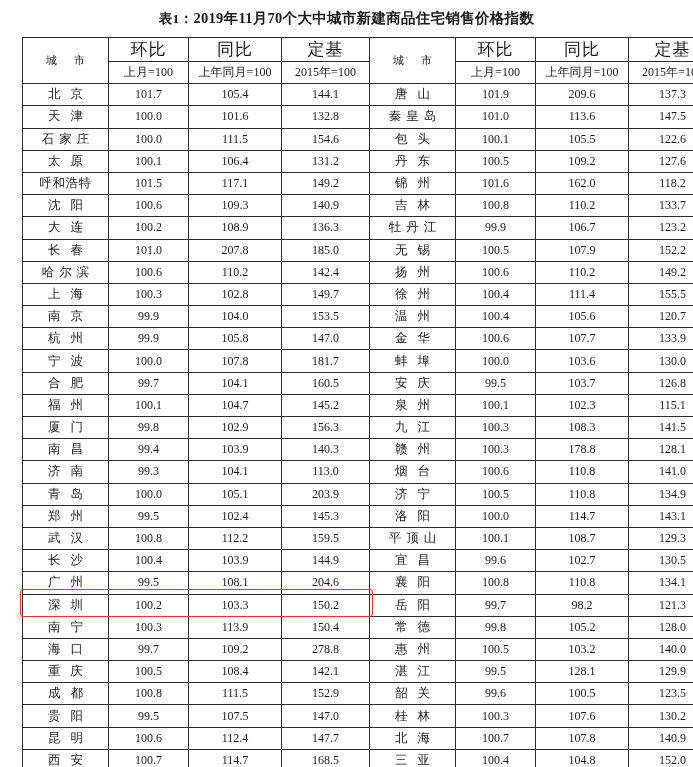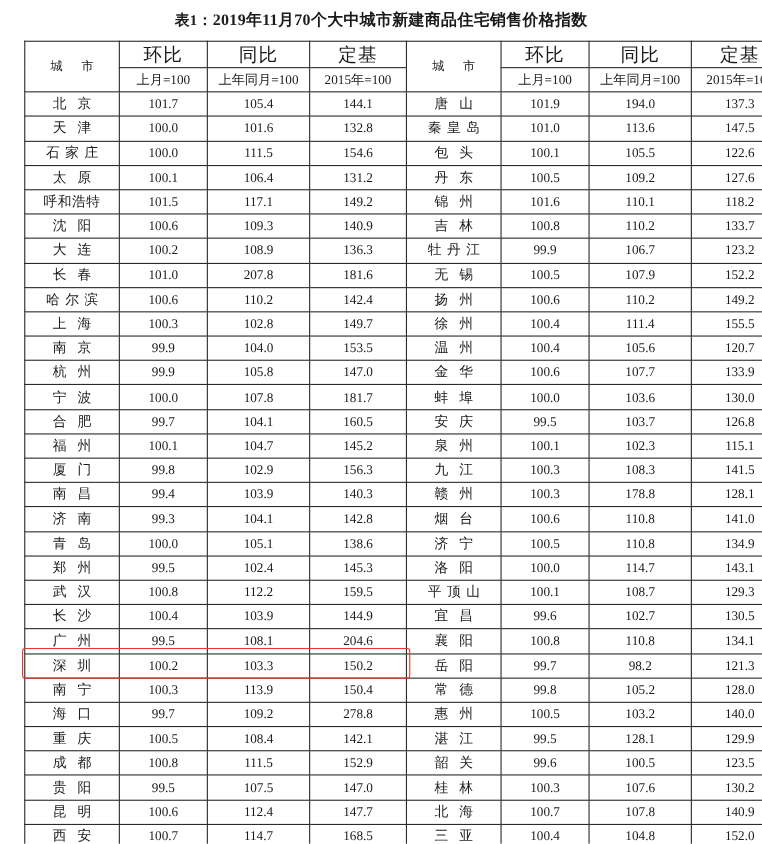--- a/index.html
+++ b/index.html
@@ -133,21 +133,21 @@
       </tr>
     </thead>
     <tbody id="table-body">
         <tr>
           <td class="city city-sp2">北京</td>
           <td class="num">101.7</td>
           <td class="num">105.4</td>
           <td class="num">144.1</td>
           <td class="city city-sp2">唐山</td>
           <td class="num">101.9</td>
-          <td class="num">194.0</td>
+          <td class="num">209.6</td>
           <td class="num">137.3</td>
         </tr>
         <tr>
           <td class="city city-sp2">天津</td>
           <td class="num">100.0</td>
           <td class="num">101.6</td>
           <td class="num">132.8</td>
           <td class="city city-sp3">秦皇岛</td>
           <td class="num">101.0</td>
           <td class="num">113.6</td>
@@ -173,21 +173,21 @@
           <td class="num">109.2</td>
           <td class="num">127.6</td>
         </tr>
         <tr>
           <td class="city">呼和浩特</td>
           <td class="num">101.5</td>
           <td class="num">117.1</td>
           <td class="num">149.2</td>
           <td class="city city-sp2">锦州</td>
           <td class="num">101.6</td>
-          <td class="num">110.1</td>
+          <td class="num">162.0</td>
           <td class="num">118.2</td>
         </tr>
         <tr>
           <td class="city city-sp2">沈阳</td>
           <td class="num">100.6</td>
           <td class="num">109.3</td>
           <td class="num">140.9</td>
           <td class="city city-sp2">吉林</td>
           <td class="num">100.8</td>
           <td class="num">110.2</td>
@@ -200,21 +200,21 @@
           <td class="num">136.3</td>
           <td class="city city-sp3">牡丹江</td>
           <td class="num">99.9</td>
           <td class="num">106.7</td>
           <td class="num">123.2</td>
         </tr>
         <tr>
           <td class="city city-sp2">长春</td>
           <td class="num">101.0</td>
           <td class="num">207.8</td>
-          <td class="num">181.6</td>
+          <td class="num">185.0</td>
           <td class="city city-sp2">无锡</td>
           <td class="num">100.5</td>
           <td class="num">107.9</td>
           <td class="num">152.2</td>
         </tr>
         <tr>
           <td class="city city-sp3">哈尔滨</td>
           <td class="num">100.6</td>
           <td class="num">110.2</td>
           <td class="num">142.4</td>
@@ -300,31 +300,31 @@
           <td class="num">140.3</td>
           <td class="city city-sp2">赣州</td>
           <td class="num">100.3</td>
           <td class="num">178.8</td>
           <td class="num">128.1</td>
         </tr>
         <tr>
           <td class="city city-sp2">济南</td>
           <td class="num">99.3</td>
           <td class="num">104.1</td>
-          <td class="num">142.8</td>
+          <td class="num">113.0</td>
           <td class="city city-sp2">烟台</td>
           <td class="num">100.6</td>
           <td class="num">110.8</td>
           <td class="num">141.0</td>
         </tr>
         <tr>
           <td class="city city-sp2">青岛</td>
           <td class="num">100.0</td>
           <td class="num">105.1</td>
-          <td class="num">138.6</td>
+          <td class="num">203.9</td>
           <td class="city city-sp2">济宁</td>
           <td class="num">100.5</td>
           <td class="num">110.8</td>
           <td class="num">134.9</td>
         </tr>
         <tr>
           <td class="city city-sp2">郑州</td>
           <td class="num">99.5</td>
           <td class="num">102.4</td>
           <td class="num">145.3</td>

